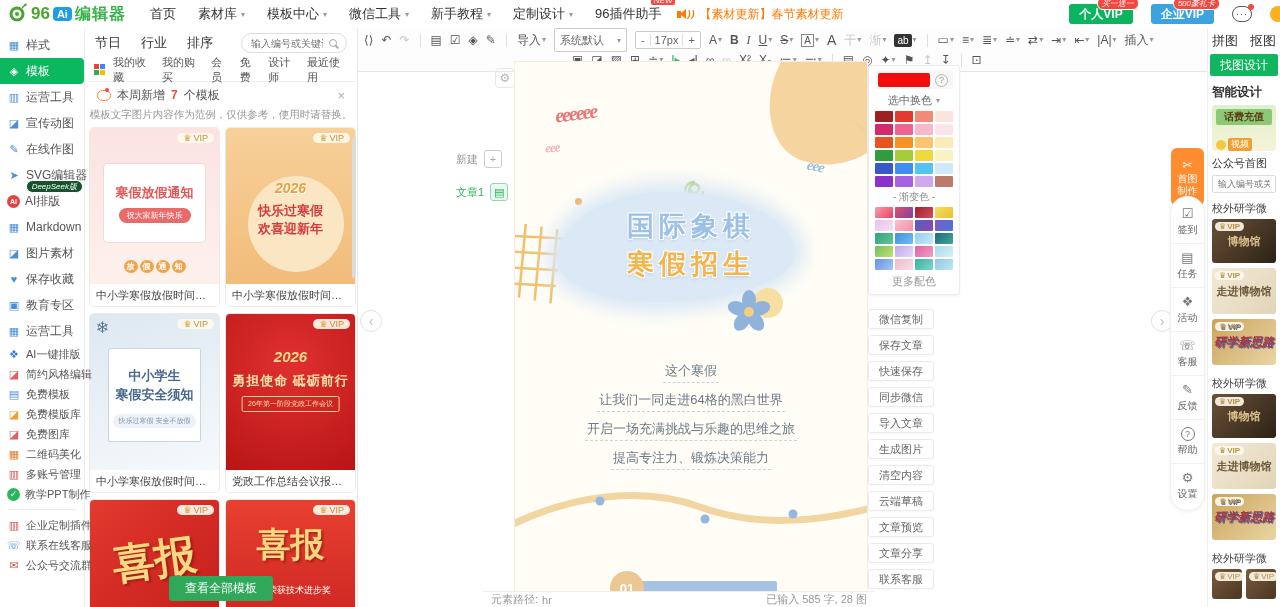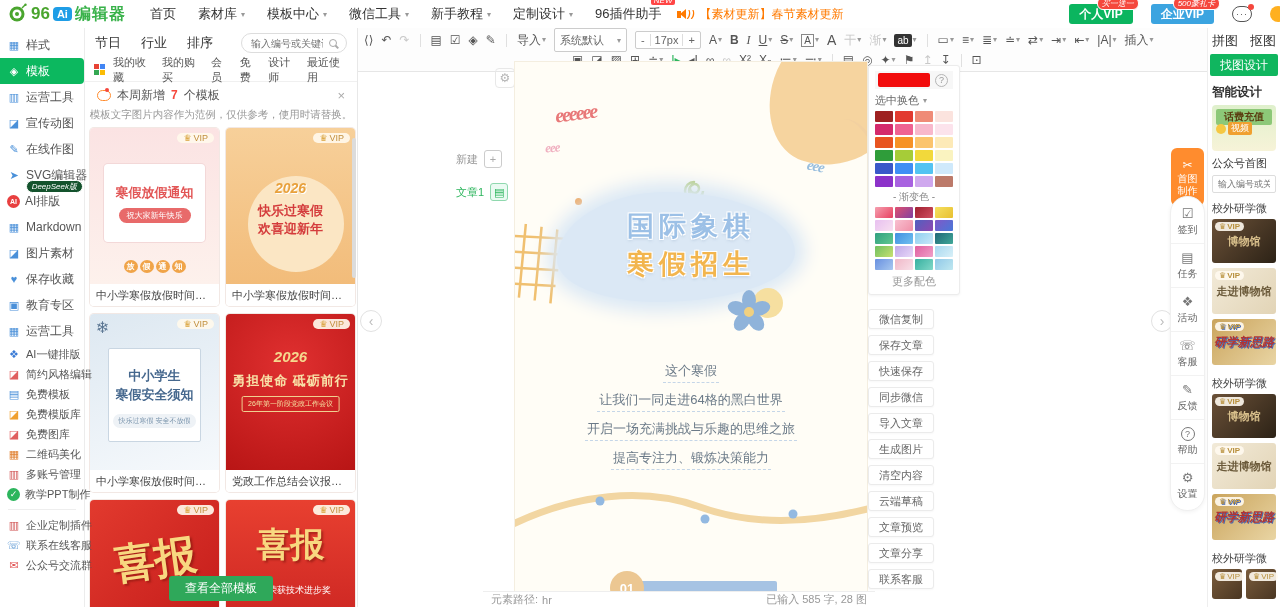--- a/index.html
+++ b/index.html
@@ -137,21 +137,21 @@
   .paras span{border-bottom:1px dashed #c5d6e8;padding:0 2px 4px;}
   .sec-badge{position:absolute;left:95px;top:509px;width:34px;height:34px;border-radius:50%;background:#ecc792;color:#fff;font-weight:bold;font-size:13px;display:flex;align-items:center;justify-content:center;z-index:2;}
   .sec-banner{position:absolute;left:122px;top:519px;width:140px;height:18px;background:#a6c3e3;border-radius:2px;}
   .statusbar{position:absolute;left:125px;width:392px;bottom:0;height:16px;border-top:1px solid #eee;display:flex;justify-content:space-between;align-items:center;font-size:11px;color:#999;padding:0 8px;background:#fff;}
 
   
   .color-panel{position:absolute;left:510px;top:37px;width:92px;background:#fff;border:1px solid #ececec;border-radius:3px;padding:5px 6px;box-shadow:0 1px 3px rgba(0,0,0,.05);z-index:5;}
   .cur-row{background:#f7f7f7;padding:2px 3px;display:flex;align-items:center;gap:5px;}
   .cur-swatch{width:52px;height:14px;border-radius:2px;}
   .help-c{width:13px;height:13px;border:1px solid #b5b5b5;border-radius:50%;color:#999;font-size:9px;display:flex;align-items:center;justify-content:center;}
-  .sel-row{font-size:11px;color:#666;display:flex;justify-content:flex-start;align-items:center;gap:3px;padding:4px 0 3px;cursor:pointer;}
+  .sel-row{font-size:11px;color:#666;display:flex;justify-content:center;align-items:center;gap:3px;padding:4px 0 3px;cursor:pointer;}
   .pal-grid{display:grid;grid-template-columns:repeat(4,1fr);gap:2px;}
   .sw{height:11px;border-radius:1px;cursor:pointer;}
   .grad-label{font-size:10px;color:#888;text-align:center;padding:3px 0;}
   .more-colors{font-size:11px;color:#999;text-align:center;padding-top:4px;cursor:pointer;}
 
   
   .actions{position:absolute;left:510px;top:281px;width:66px;z-index:5;}
   .act-btn{width:66px;height:20px;background:#fff;border:1px solid #ebebeb;border-radius:3px;color:#666;font-size:11px;display:flex;align-items:center;justify-content:center;margin-bottom:6px;cursor:pointer;box-shadow:0 1px 2px rgba(0,0,0,.03);white-space:nowrap;}
 
   
@@ -165,21 +165,21 @@
   .rail-item .rico{font-size:13px;color:#777;line-height:14px;}
   .rail-item .rico.circ{width:14px;height:14px;border:1.5px solid #777;border-radius:50%;font-size:9px;display:flex;align-items:center;justify-content:center;}
 
   
   .rpanel{position:absolute;left:1207px;top:28px;width:73px;bottom:0;background:#fff;border-left:1px solid #eee;padding:0 4px;overflow:hidden;z-index:24;}
   .rp-tabs{display:flex;gap:12px;justify-content:center;font-size:13px;color:#333;height:26px;align-items:center;font-weight:500;}
   .rp-cta{height:22px;background:#10b65f;color:#fff;font-size:12px;display:flex;align-items:center;justify-content:center;border-radius:2px;margin:0 -2px;cursor:pointer;}
   .rp-sec{font-size:12.5px;font-weight:bold;color:#333;padding:8px 0 4px;}
   .smart-card{height:46px;border-radius:4px;background:linear-gradient(180deg,#dff0cc,#f7f3d8);position:relative;overflow:hidden;padding:4px;cursor:pointer;}
   .sc-line1{background:#8cc878;color:#5a3c10;font-weight:bold;font-size:10px;text-align:center;border-radius:2px;padding:1px 0;}
-  .sc-tag{position:absolute;bottom:16px;left:4px;display:flex;align-items:center;gap:2px;font-size:9px;}
+  .sc-tag{position:absolute;bottom:0;left:4px;display:flex;align-items:center;gap:2px;font-size:9px;}
   .sc-smile{width:10px;height:10px;border-radius:50%;background:#f5c842;}
   .sc-tagpill{background:#f0a030;color:#fff;border-radius:2px;padding:0 3px;}
   .sc-caption{font-size:11px;color:#333;padding:5px 0 4px;}
   .rp-search{height:18px;border:1px solid #ddd;border-radius:2px;display:flex;align-items:center;padding:0 3px;overflow:hidden;margin-bottom:2px;}
   .rp-search input{border:0;outline:0;width:100%;font-size:9px;color:#888;background:transparent;}
   .rp-caption{font-size:11px;color:#444;padding:6px 0 3px;white-space:nowrap;overflow:hidden;}
   .rp-thumb{position:relative;border-radius:3px;margin-bottom:5px;overflow:hidden;display:flex;align-items:center;justify-content:center;cursor:pointer;}
   .s-dark{height:44px;background:linear-gradient(135deg,#6b5138,#2c2216);color:#d9c08c;font-size:11px;font-weight:bold;}
   .s-light{height:46px;background:linear-gradient(135deg,#f2ead8,#e2d4b6);color:#6b5a3a;font-size:11px;font-weight:bold;}
   .s-gold{height:46px;background:linear-gradient(135deg,#caa45c,#e9d5a4);color:#b03434;font-size:12px;font-weight:bold;font-style:italic;text-shadow:1px 1px 0 #4a6ab0;}

